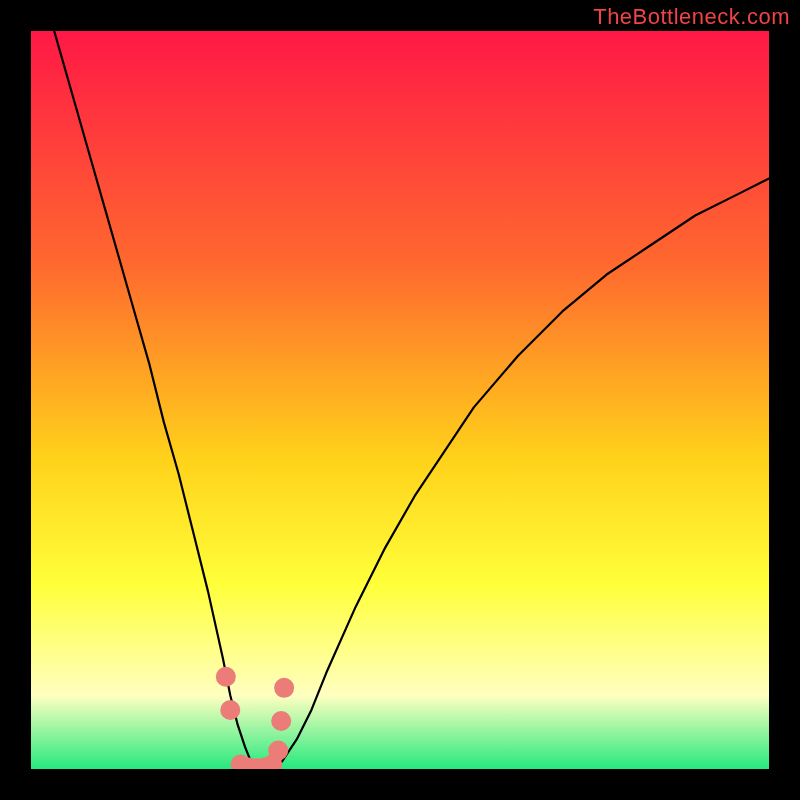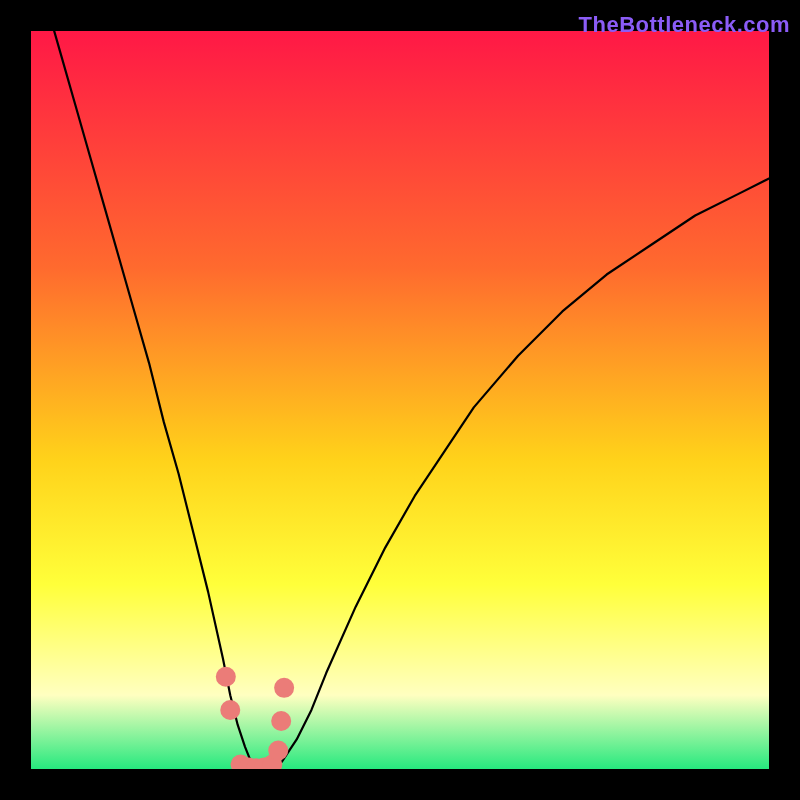--- a/index.html
+++ b/index.html
@@ -11,26 +11,26 @@
     overflow: hidden;
   }
   .stage {
     position: relative;
     width: 800px;
     height: 800px;
     background: #000;
   }
   .watermark {
     position: absolute;
-    top: 12px;
+    top: 4px;
     right: 10px;
     font-family: Arial, Helvetica, sans-serif;
     font-size: 22px;
-    font-weight: 700;
-    color: #8b5cf6;
+    font-weight: 400;
+    color: #ef4444;
     letter-spacing: 0.5px;
   }
   svg.plot {
     position: absolute;
     left: 0;
     top: 0;
     width: 800px;
     height: 800px;
     display: block;
   }

